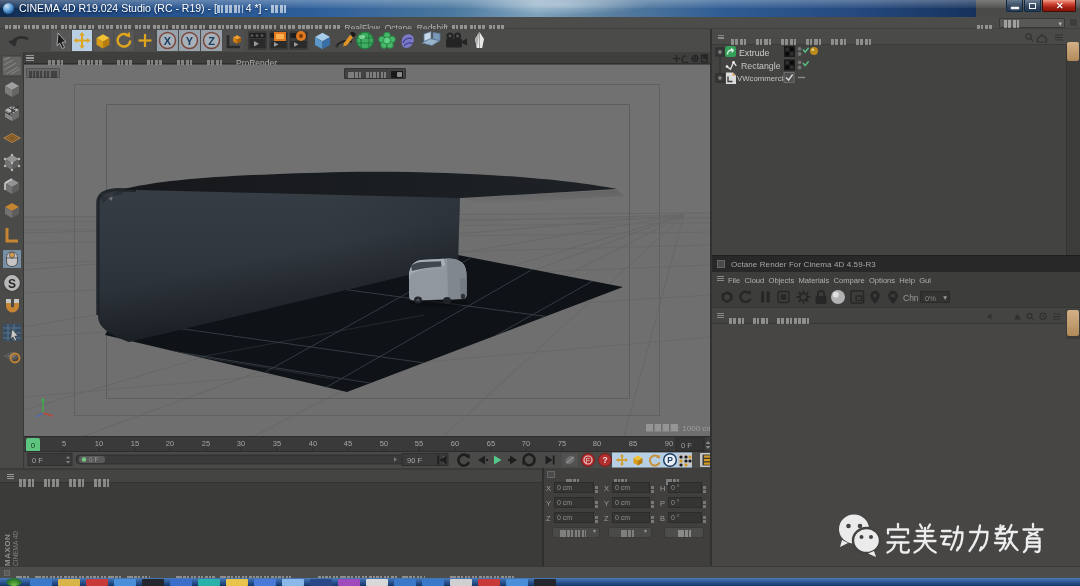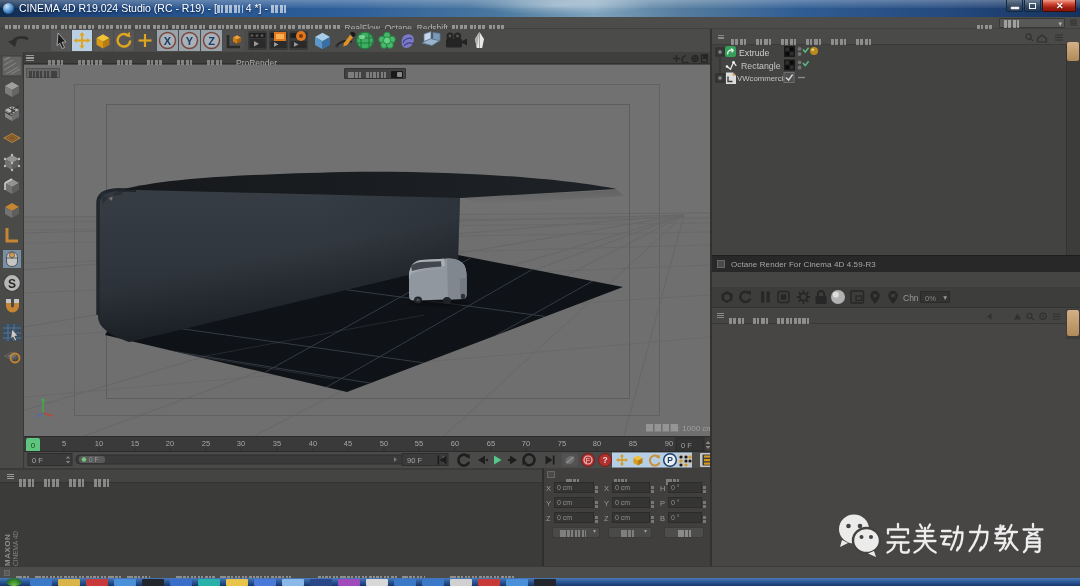--- a/index.html
+++ b/index.html
@@ -4,21 +4,21 @@
 *{margin:0;padding:0;box-sizing:border-box}
 html,body{width:1080px;height:586px;overflow:hidden;background:#4a4a48;font-family:"Liberation Sans",sans-serif}
 .abs{position:absolute}
 #stage{position:relative;width:1080px;height:586px;filter:blur(.55px)}
 .z{display:inline-block;vertical-align:middle;height:7.5px;opacity:.6;background:repeating-linear-gradient(90deg,currentColor 0 3px,rgba(0,0,0,0) 3px 4px,currentColor 4px 6.5px,rgba(0,0,0,0) 6.5px 8.5px)}
 .z7{display:inline-block;vertical-align:middle;height:6.5px;opacity:.66;background:repeating-linear-gradient(90deg,currentColor 0 2.6px,rgba(0,0,0,0) 2.6px 3.5px,currentColor 3.5px 5.6px,rgba(0,0,0,0) 5.6px 7.3px)}
 </style></head>
 <body>
 <div id="stage">
 
-<div class="abs" style="left:0;top:0;width:1080px;height:17px;background:linear-gradient(90deg,#10294d 0,#1d4479 6%,#275590 18%,#2e5f9b 32%,#49779f 46%,#7fa3bd 55%,#567d9f 63%,#2f5d94 74%,#24497e 88%,#16325c 100%)">
+<div class="abs" style="left:0;top:0;width:976px;height:17px;background:linear-gradient(90deg,#10294d 0,#1d4479 6%,#275590 18%,#2e5f9b 32%,#49779f 46%,#7fa3bd 55%,#567d9f 63%,#2f5d94 74%,#24497e 88%,#16325c 100%)">
  <div class="abs" style="left:0;top:0;width:1080px;height:8px;background:linear-gradient(180deg,rgba(255,255,255,.28),rgba(255,255,255,.05))"></div>
  <div class="abs" style="left:430px;top:0;width:260px;height:17px;background:radial-gradient(ellipse 130px 14px at 50% 30%,rgba(255,255,255,.34),rgba(255,255,255,0) 70%)"></div>
  <div class="abs" style="left:3px;top:3px;width:11px;height:11px;border-radius:6px;background:radial-gradient(circle at 35% 30%,#cfe3f5,#5b9bd5 45%,#1a4f8a 80%);box-shadow:0 0 1px #08203f"></div>
  <div class="abs" style="left:19px;top:2px;font-size:10.5px;color:#fff;text-shadow:0 1px 2px rgba(0,20,50,.9);white-space:nowrap">CINEMA 4D R19.024 Studio (RC - R19) - [<span class="z" style="width:26px;color:#fff"></span> 4 *] - <span class="z" style="width:17px;color:#fff"></span></div>
 
  <div class="abs" style="left:1006px;top:0;width:17px;height:12px;background:linear-gradient(180deg,#66798e,#33455c 60%,#243750);border:1px solid #102a45;border-top:none;border-radius:0 0 2px 2px">
    <div class="abs" style="left:4px;top:7px;width:8px;height:2px;background:#f2f6fa;box-shadow:0 0 2px #fff"></div>
       </div>
  <div class="abs" style="left:1024px;top:0;width:17px;height:12px;background:linear-gradient(180deg,#6a7d92,#364860 60%,#243750);border:1px solid #102a45;border-top:none;border-radius:0 0 2px 2px">
    <div class="abs" style="left:4px;top:2.5px;width:7px;height:6px;border:1.5px solid #f2f6fa"></div>
@@ -625,20 +625,26 @@
    <path d="M86 32.5 h7" stroke="#8a8a8a" stroke-width="1.4"></path>
   </svg>
  </div>
 
  <div class="abs" style="left:354px;top:16px;width:14px;height:226px;background:#3c3c3a;border-left:1px solid #333"></div>
  <div class="abs" style="left:355px;top:13px;width:12px;height:19px;background:linear-gradient(180deg,#d4b088,#b08a58);border-radius:2px"></div>
 
  <div class="abs" style="left:0;top:226px;width:368px;height:17px;background:#282828;border-top:1px solid #1e1e1e">
   <div class="abs" style="left:5px;top:4px;width:8px;height:8px;background:#4a4a4a;border:1px solid #666"></div>
   <div class="abs" style="left:19px;top:4px;font-size:8px;color:#a6a6a6;white-space:nowrap;letter-spacing:.1px">Octane Render For Cinema 4D 4.59-R3</div>
+ </div>
+ <div class="abs" style="left:0;top:243px;width:368px;height:15px;background:#3d3d3b">
+  <div class="abs" style="left:5px;top:4px;width:7px;height:5px;border-top:1.2px solid #888;border-bottom:1.2px solid #888">
+          <div style="margin-top:0.8px;height:1.2px;background:#888"></div>
+        </div>
+  <div class="abs" style="left:16px;top:3.5px;font-size:7.6px;color:#b0b0b0;white-space:nowrap">File&nbsp;&nbsp;Cloud&nbsp;&nbsp;Objects&nbsp;&nbsp;Materials&nbsp;&nbsp;Compare&nbsp;&nbsp;Options&nbsp;&nbsp;Help&nbsp;&nbsp;Gui</div>
  </div>
  <div class="abs" style="left:0;top:258px;width:368px;height:21px;background:#3d3d3b;border-bottom:1px solid #343432">
   <svg width="200" height="21" viewBox="0 0 200 21">
    <g fill="#272727" stroke="none">
     <path d="M15 4 l-5.5 3 0 6 5.5 3 5.5 -3 0 -6 Z M15 7 l2.9 1.6 0 3.3 -2.9 1.6 -2.9 -1.6 0 -3.3 Z" fill-rule="evenodd"></path>
     <path d="M37 6 a5.2 5.2 0 1 0 1.4 5.6" stroke="#272727" stroke-width="2.5" fill="none"></path>
             <path d="M38.5 3 l0.5 4.8 -4.4 -1.6 Z"></path>
     <rect x="49" y="4.5" width="3.2" height="11"></rect>
             <rect x="54.6" y="4.5" width="3.2" height="11"></rect>
     <rect x="66" y="4.5" width="11" height="11" rx="2" fill="none" stroke="#272727" stroke-width="1.5"></rect>

